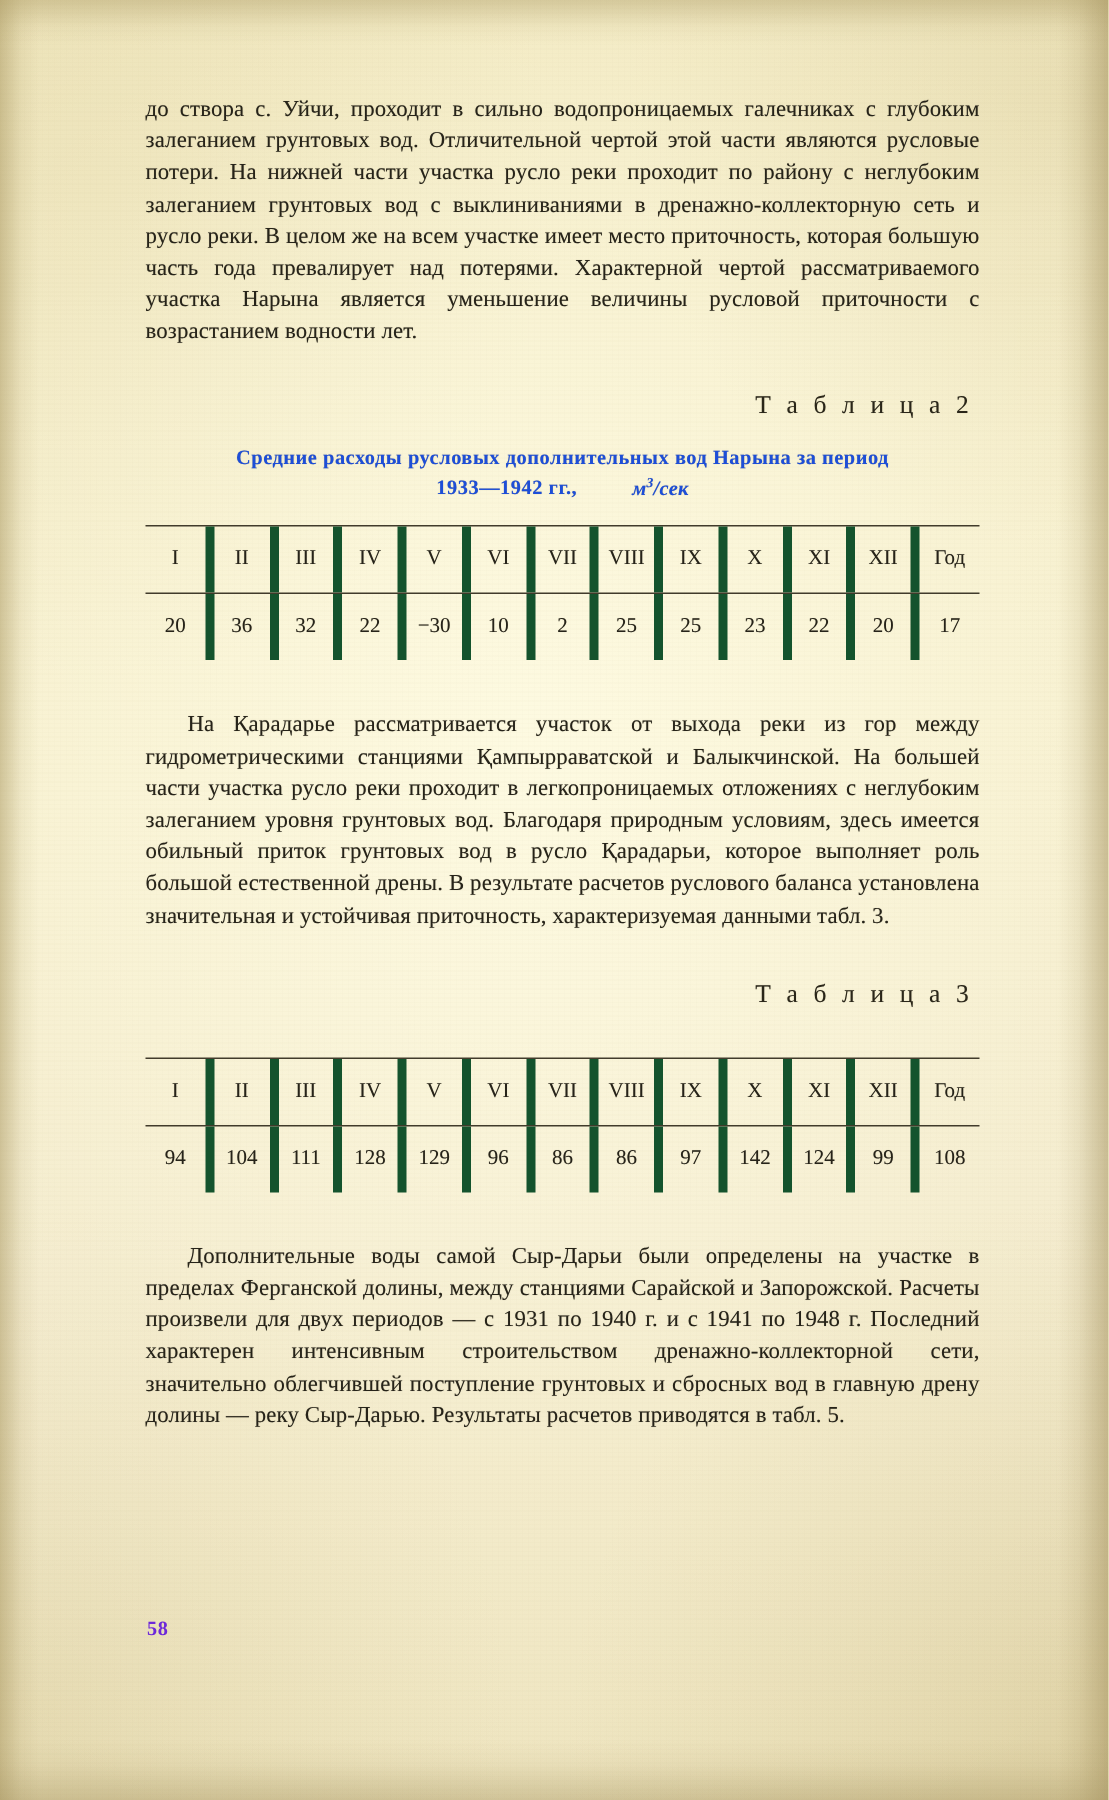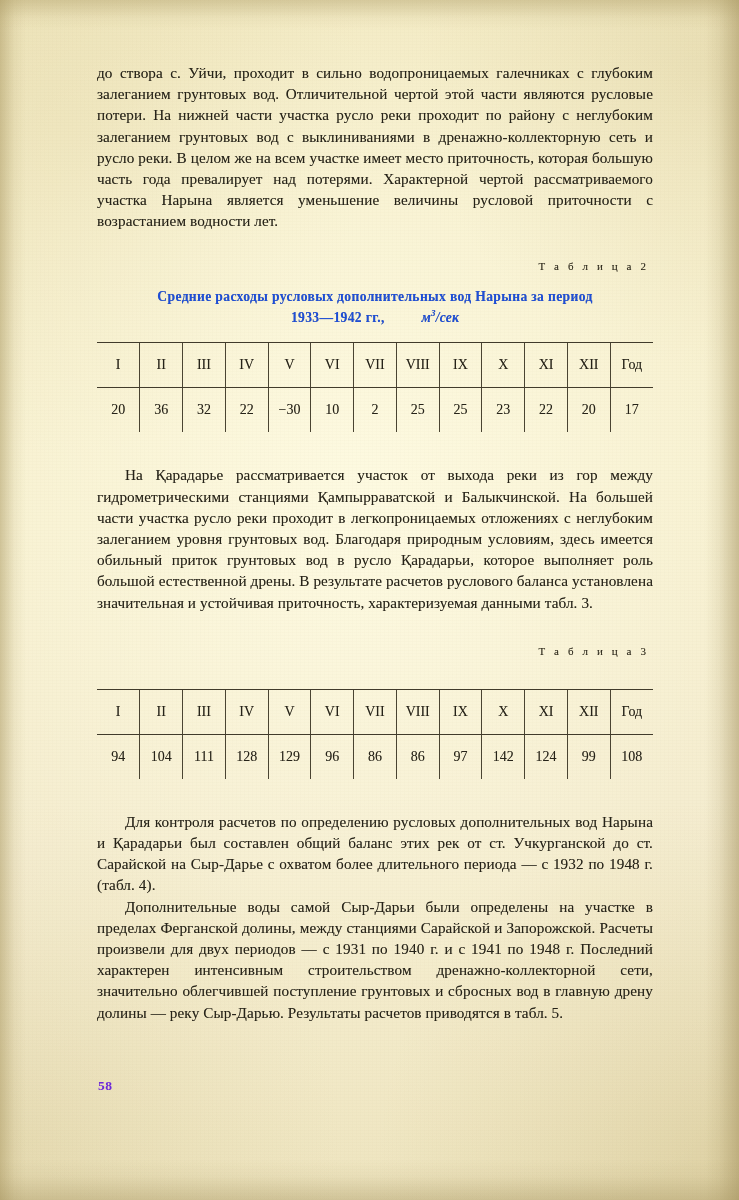--- a/index.html
+++ b/index.html
@@ -74,21 +74,21 @@
     letter-spacing: 0.1px;
     color: #262319;
     text-shadow: 0 0 0.6px rgba(40,34,18,0.35);
   }
   p.body.indent { text-indent: 28px; }
   .para-block { margin-bottom: 0; }
 
   
   .tbl-label {
     text-align: right;
-    font-size: 11px;
+    font-size: 17px;
     letter-spacing: 3.1px;
     color: #2a2619;
     margin: 0;
     padding-right: 4px;
     text-shadow: 0 0 0.5px rgba(40,34,18,0.3);
   }
   .tbl-title {
     text-align: center;
     font-size: 13.6px;
     font-weight: bold;
@@ -106,21 +106,21 @@
   }
   .tbl-title sup { font-size: 9px; vertical-align: super; }
 
   
   table.data {
     border-collapse: collapse;
     width: 100%;
     table-layout: fixed;
   }
   table.data td, table.data th {
-    border-left: 1px solid #14532d;
+    border-left: 6px solid #14532d;
     border-right: 1px solid #4a4432;
     text-align: center;
     font-weight: normal;
     font-size: 14px;
     color: #262319;
     padding: 0;
     text-shadow: 0 0 0.5px rgba(40,34,18,0.3);
   }
   table.data thead th { height: 44px; vertical-align: middle; }
   table.data tbody td { height: 44px; vertical-align: middle; }
@@ -270,20 +270,19 @@
             <td>99</td>
             <td>108</td>
           </tr>
         </tbody>
       </table>
     </div>
 
     <div class="sp32"></div>
 
     <div class="para-block">
-      <p class="body indent">Для контроля расчетов по определению русловых дополнительных вод Нарына и Қарадарьи был составлен общий баланс этих рек от ст. Учкурганской до ст. Сарайской на Сыр-Дарье с охватом более длительного периода — с 1932 по 1948 г. (табл. 4).</p>
       <p class="body indent">Дополнительные воды самой Сыр-Дарьи были определены на участке в пределах Ферганской долины, между станциями Сарайской и Запорожской. Расчеты произвели для двух периодов — с 1931 по 1940 г. и с 1941 по 1948 г. Последний характерен интенсивным строительством дренажно-коллекторной сети, значительно облегчившей поступление грунтовых и сбросных вод в главную дрену долины — реку Сыр-Дарью. Результаты расчетов приводятся в табл. 5.</p>
     </div>
 
   </div>
 
   <div class="page-num">58</div>
 </div>
 
 </body></html>

